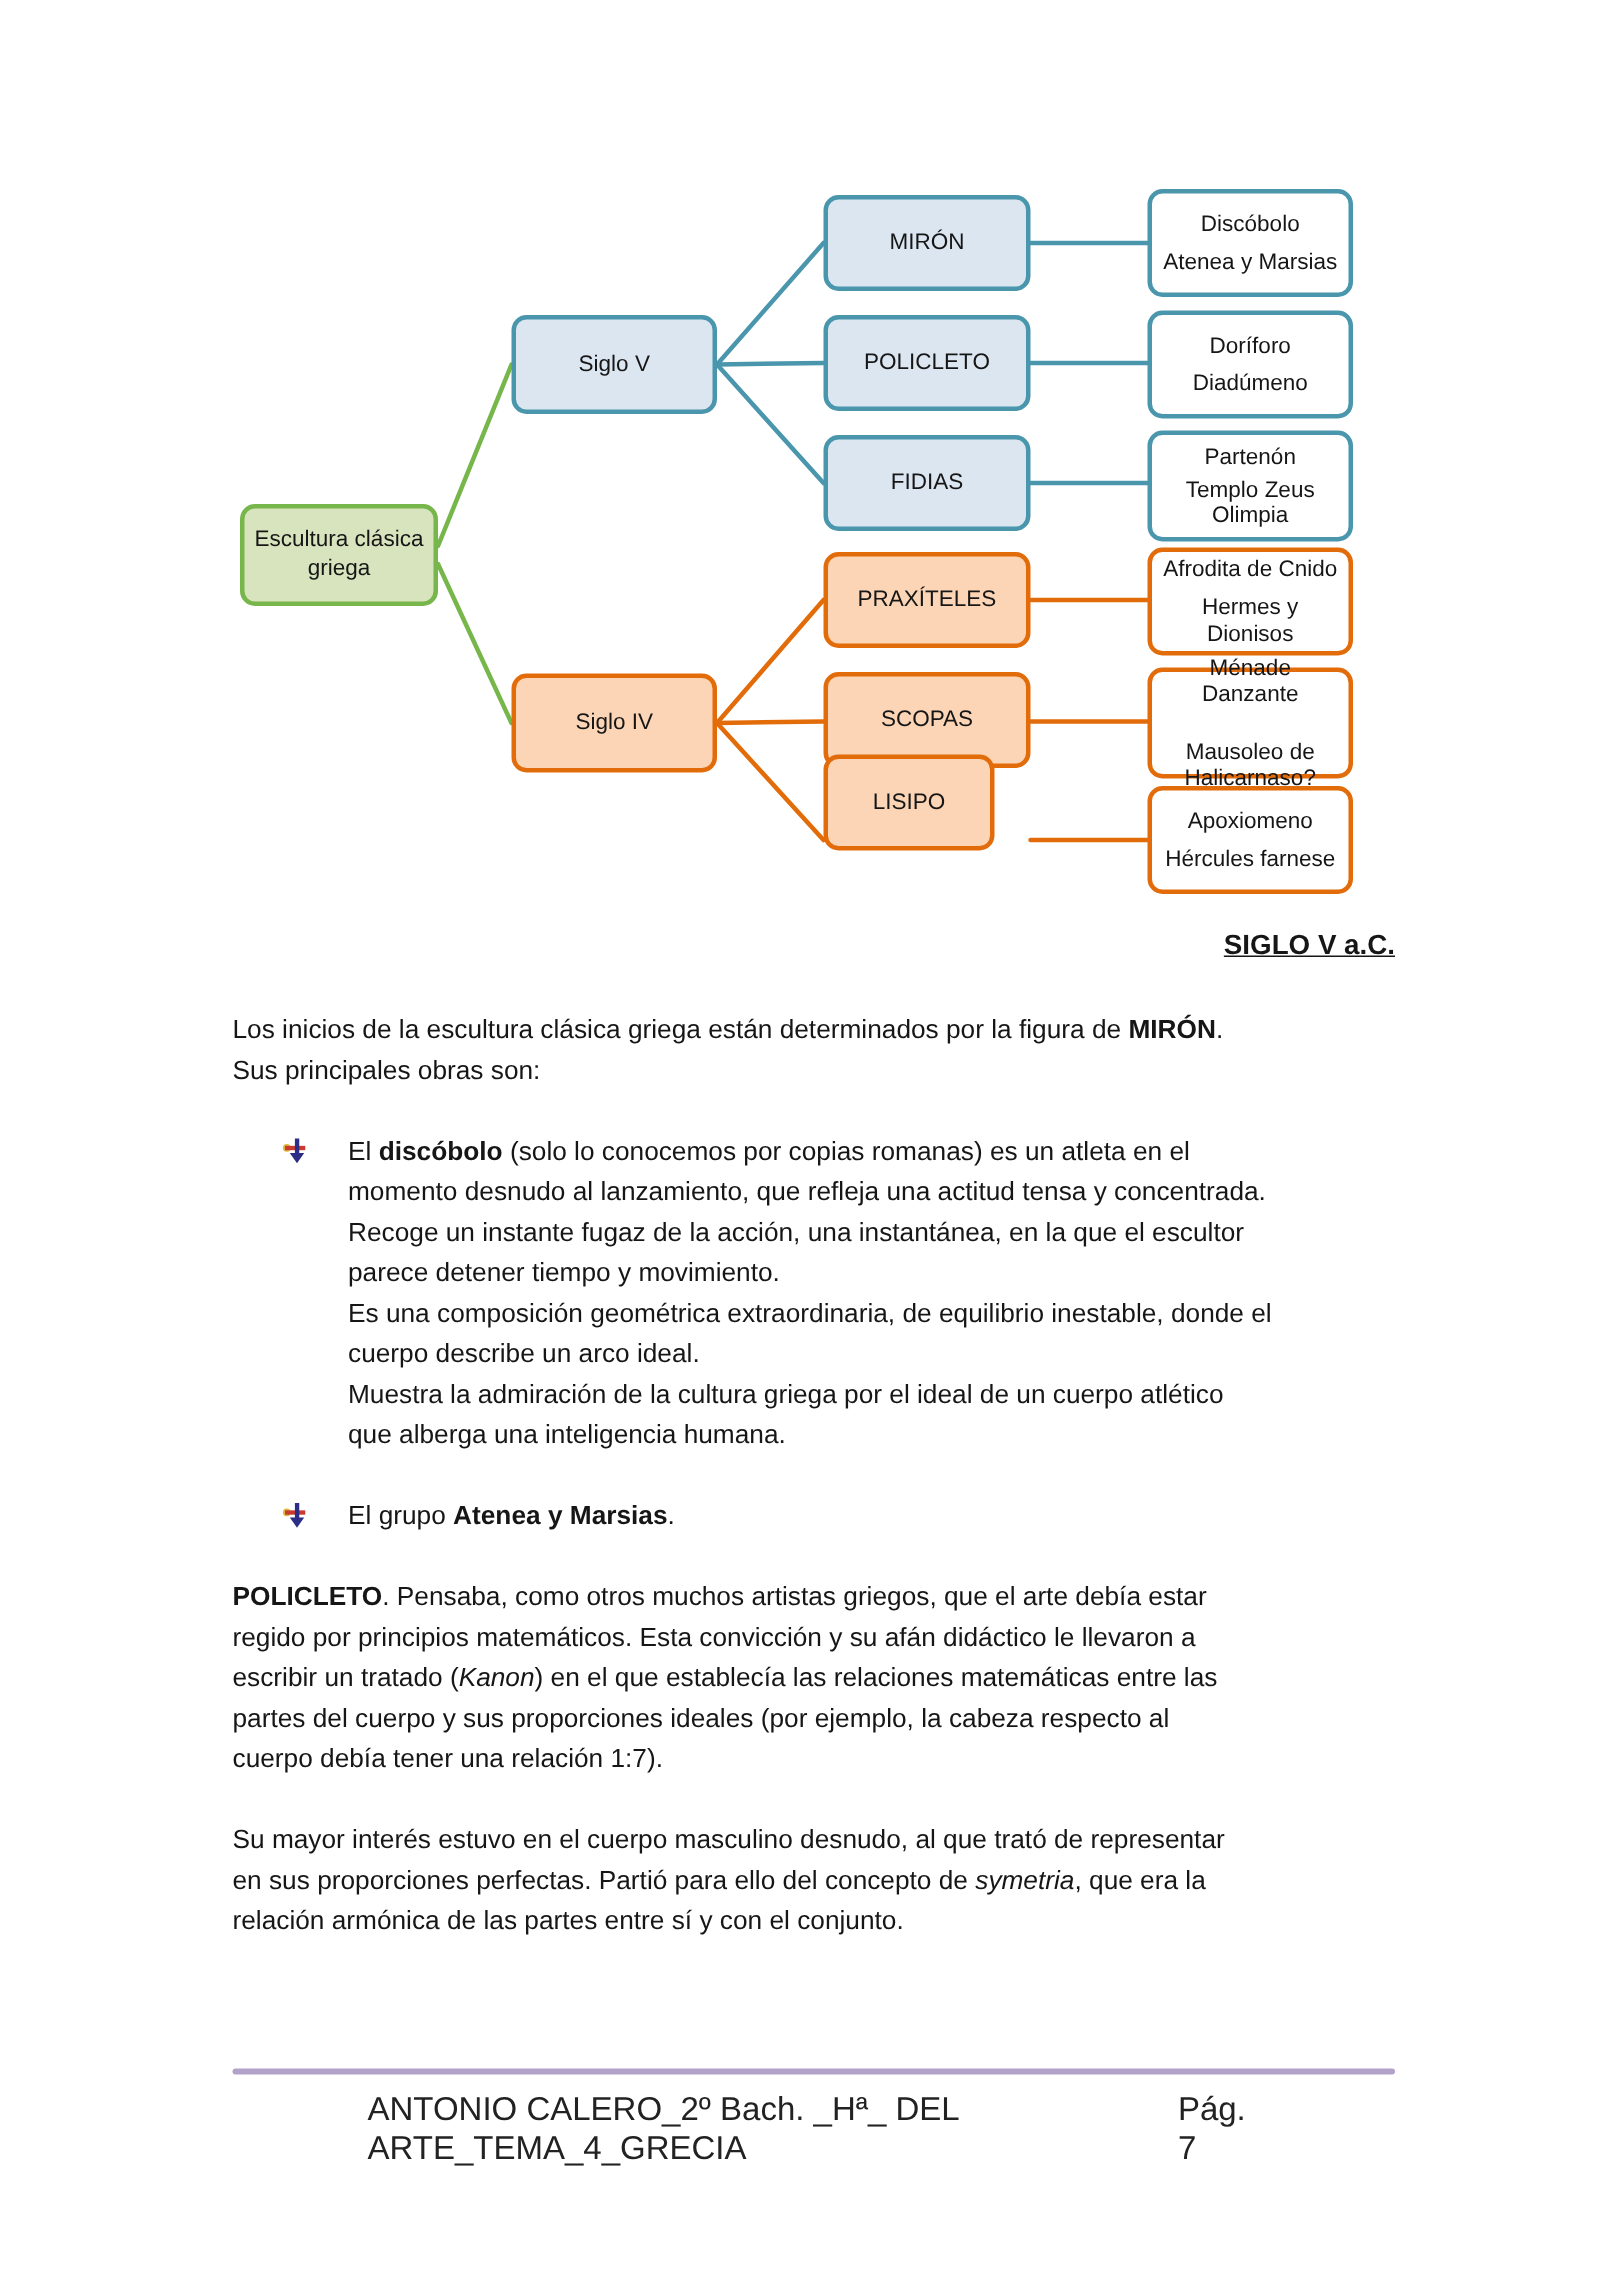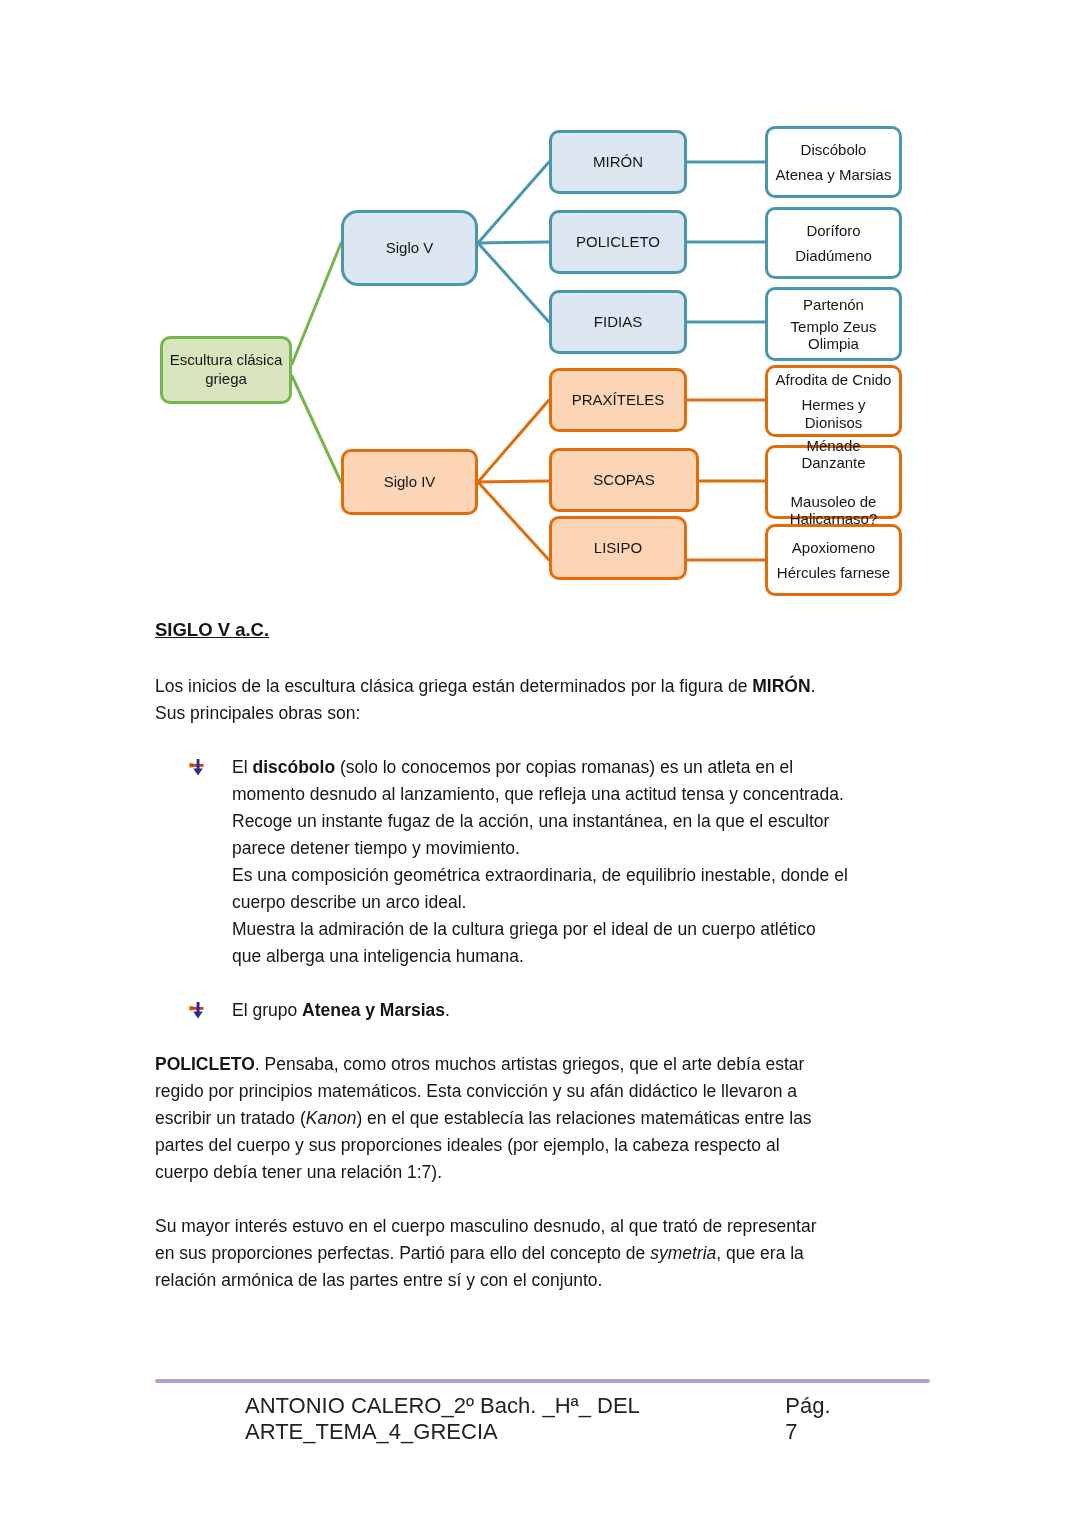--- a/index.html
+++ b/index.html
@@ -29,21 +29,21 @@
     padding:4px 6px;box-sizing:border-box;color:#161616;
   }
   .node.green{background:var(--green-fill);border-color:var(--green-border);}
   .node.blue{background:var(--blue-fill);border-color:var(--teal-border);}
   .node.orange{background:var(--orange-fill);border-color:var(--orange-border);}
   .node.work{flex-direction:column;gap:8px;background:var(--work-fill);line-height:1.15;}
   .node.work.teal{border-color:var(--teal-border);}
   .node.work.orangeb{border-color:var(--orange-border);border-radius:10px;}
   
   .text-flow{position:absolute;left:155px;top:618px;width:775px;font-size:17.5px;color:#161616;}
-  .heading{font-weight:bold;text-decoration:underline;font-size:18.5px;line-height:24px;margin:0 0 31px 0;}
+  .heading{font-weight:bold;text-decoration:underline;font-size:18.5px;line-height:24px;margin:0 0 31px 0;text-align:right;}
   .para{margin:0 0 27px 0;}
   .para:last-child{margin-bottom:0;}
   .tline{line-height:27px;}
   .bold{font-weight:bold;}
   .italic{font-style:italic;}
   .para.bullet{display:flex;gap:24px;padding-left:33px;box-sizing:border-box;}
   .bullet-icon{width:20px;height:20px;flex:none;margin-top:4px;}
   .bullet-text{flex:1;}
   
   .footer{position:absolute;left:155px;top:1379px;width:775px;}
@@ -73,43 +73,43 @@
       <path class="ln ln-orange" d="M478,482 L549,560"></path>
       <path class="ln ln-orange" d="M687,400 L765,400"></path>
       <path class="ln ln-orange" d="M687,481 L765,481"></path>
       <path class="ln ln-orange" d="M687,560 L765,560"></path>
     </svg>
 
     <div class="node green" style="left:160px;top:336px;width:132px;height:68px;">
       <span>Escultura clásica griega</span>
     </div>
 
-    <div class="node blue" style="left:341px;top:210px;width:137px;height:76px;border-radius:17px;">
+    <div class="node blue" style="left:341px;top:210px;width:137px;height:66px;">
       <span>Siglo V</span>
     </div>
     <div class="node orange" style="left:341px;top:449px;width:137px;height:66px;">
       <span>Siglo IV</span>
     </div>
 
     <div class="node blue" style="left:549px;top:130px;width:138px;height:64px;">
       <span>MIRÓN</span>
     </div>
     <div class="node blue" style="left:549px;top:210px;width:138px;height:64px;">
       <span>POLICLETO</span>
     </div>
     <div class="node blue" style="left:549px;top:290px;width:138px;height:64px;">
       <span>FIDIAS</span>
     </div>
     <div class="node orange" style="left:549px;top:368px;width:138px;height:64px;">
       <span>PRAXÍTELES</span>
     </div>
-    <div class="node orange" style="left:549px;top:448px;width:150px;height:64px;">
+    <div class="node orange" style="left:549px;top:448px;width:138px;height:64px;">
       <span>SCOPAS</span>
     </div>
-    <div class="node orange" style="left:549px;top:516px;width:138px;height:64px;">
+    <div class="node orange" style="left:549px;top:503px;width:114px;height:64px;">
       <span>LISIPO</span>
     </div>
 
     <div class="node work teal" style="left:765px;top:126px;width:137px;height:72px;">
       <div>Discóbolo</div>
       <div>Atenea y Marsias</div>
     </div>
     <div class="node work teal" style="left:765px;top:207px;width:137px;height:72px;">
       <div>Doríforo</div>
       <div>Diadúmeno</div>

